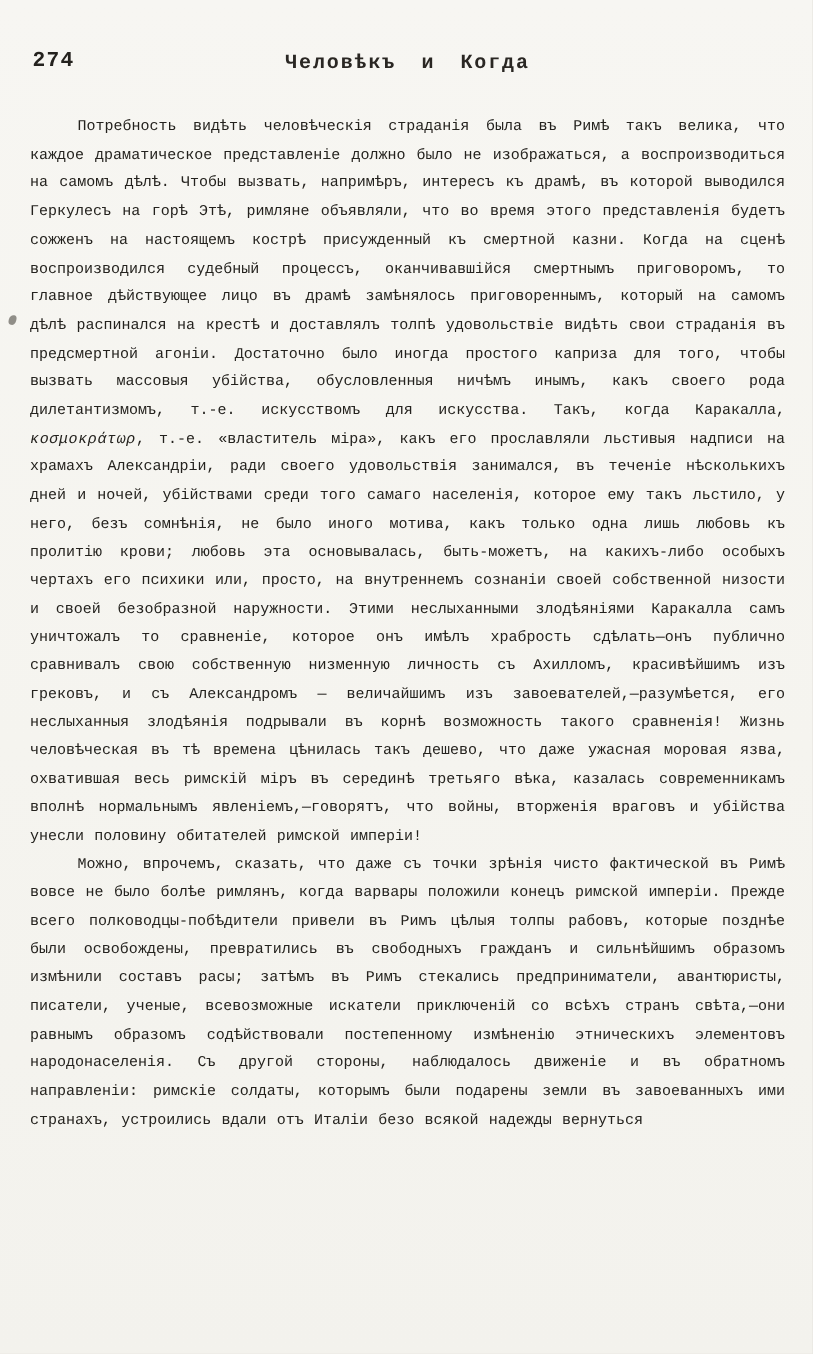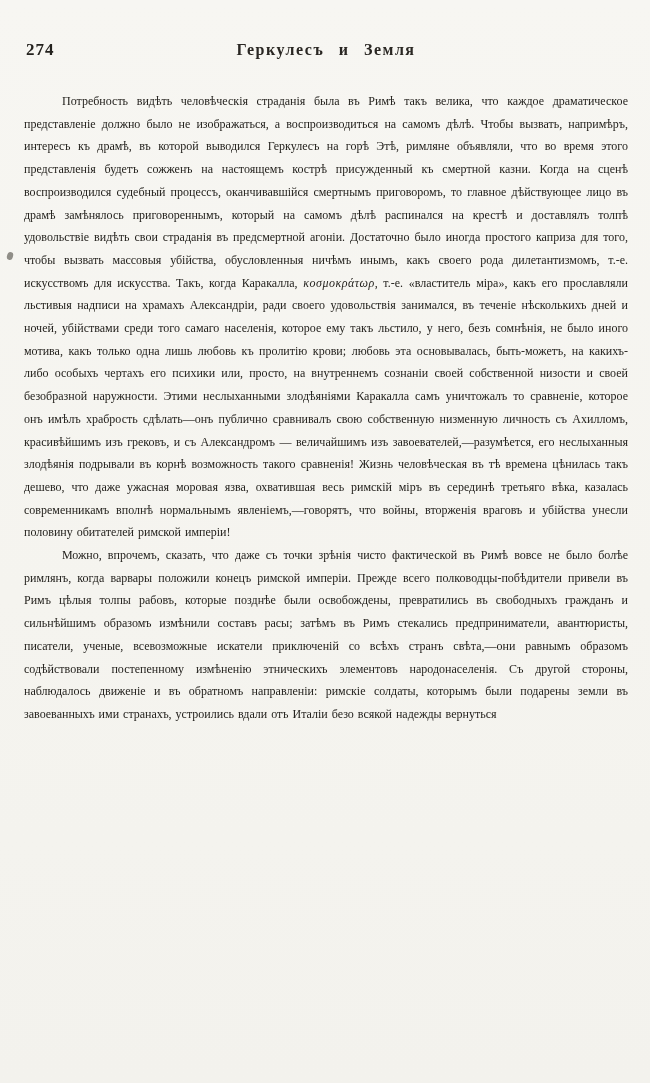--- a/index.html
+++ b/index.html
@@ -8,21 +8,21 @@
     background: #e9e7e2;
   }
   .page {
     position: relative;
     width: 650px;
     height: 1083px;
     margin: 0;
     box-sizing: border-box;
     background: linear-gradient(180deg, #f7f6f2 0%, #f5f4ef 55%, #f3f2ed 100%);
     padding: 40px 22px 0 24px;
-    font-family: Liberation Serif, serif;
+    font-family: Liberation Mono, monospace;
     color: #24221e;
     overflow: hidden;
   }
   .page-header {
     position: relative;
     height: 24px;
     margin-bottom: 26px;
   }
   .page-number {
     position: absolute;
@@ -71,21 +71,21 @@
 </style>
 </head>
 <body>
 
 <div class="page">
 
   <div class="scan-artifact"></div>
 
   <header class="page-header">
     <span class="page-number">274</span>
-    <span class="running-title">Геркулесъ и Земля</span>
+    <span class="running-title">Человѣкъ и Когда</span>
   </header>
 
   <main class="page-body">
     <p class="para"><span>Потребность видѣть человѣческія страданія была въ Римѣ такъ велика, что каждое драматическое представленіе должно было не изображаться, а воспроизводиться на самомъ дѣлѣ. Чтобы вызвать, напримѣръ, интересъ къ драмѣ, въ которой выводился Геркулесъ на горѣ Этѣ, римляне объявляли, что во время этого представленія будетъ сожженъ на настоящемъ кострѣ присужденный къ смертной казни. Когда на сценѣ воспроизводился судебный процессъ, оканчивавшійся смертнымъ приговоромъ, то главное дѣйствующее лицо въ драмѣ замѣнялось приговореннымъ, который на самомъ дѣлѣ распинался на крестѣ и доставлялъ толпѣ удовольствіе видѣть свои страданія въ предсмертной агоніи. Достаточно было иногда простого каприза для того, чтобы вызвать массовыя убійства, обусловленныя ничѣмъ инымъ, какъ своего рода дилетантизмомъ, т.-е. искусствомъ для искусства. Такъ, когда Каракалла, </span><i class="greek">κοσμοκράτωρ</i><span>, т.-е. «властитель міра», какъ его прославляли льстивыя надписи на храмахъ Александріи, ради своего удовольствія занимался, въ теченіе нѣсколькихъ дней и ночей, убійствами среди того самаго населенія, которое ему такъ льстило, у него, безъ сомнѣнія, не было иного мотива, какъ только одна лишь любовь къ пролитію крови; любовь эта основывалась, быть-можетъ, на какихъ-либо особыхъ чертахъ его психики или, просто, на внутреннемъ сознаніи своей собственной низости и своей безобразной наружности. Этими неслыханными злодѣяніями Каракалла самъ уничтожалъ то сравненіе, которое онъ имѣлъ храбрость сдѣлать—онъ публично сравнивалъ свою собственную низменную личность съ Ахилломъ, красивѣйшимъ изъ грековъ, и съ Александромъ — величайшимъ изъ завоевателей,—разумѣется, его неслыханныя злодѣянія подрывали въ корнѣ возможность такого сравненія! Жизнь человѣческая въ тѣ времена цѣнилась такъ дешево, что даже ужасная моровая язва, охватившая весь римскій міръ въ серединѣ третьяго вѣка, казалась современникамъ вполнѣ нормальнымъ явленіемъ,—говорятъ, что войны, вторженія враговъ и убійства унесли половину обитателей римской имперіи!</span></p>
     <p class="para">Можно, впрочемъ, сказать, что даже съ точки зрѣнія чисто фактической въ Римѣ вовсе не было болѣе римлянъ, когда варвары положили конецъ римской имперіи. Прежде всего полководцы-побѣдители привели въ Римъ цѣлыя толпы рабовъ, которые позднѣе были освобождены, превратились въ свободныхъ гражданъ и сильнѣйшимъ образомъ измѣнили составъ расы; затѣмъ въ Римъ стекались предприниматели, авантюристы, писатели, ученые, всевозможные искатели приключеній со всѣхъ странъ свѣта,—они равнымъ образомъ содѣйствовали постепенному измѣненію этническихъ элементовъ народонаселенія. Съ другой стороны, наблюдалось движеніе и въ обратномъ направленіи: римскіе солдаты, которымъ были подарены земли въ завоеванныхъ ими странахъ, устроились вдали отъ Италіи безо всякой надежды вернуться</p>
   </main>
 
 </div>
 
 </body></html>

